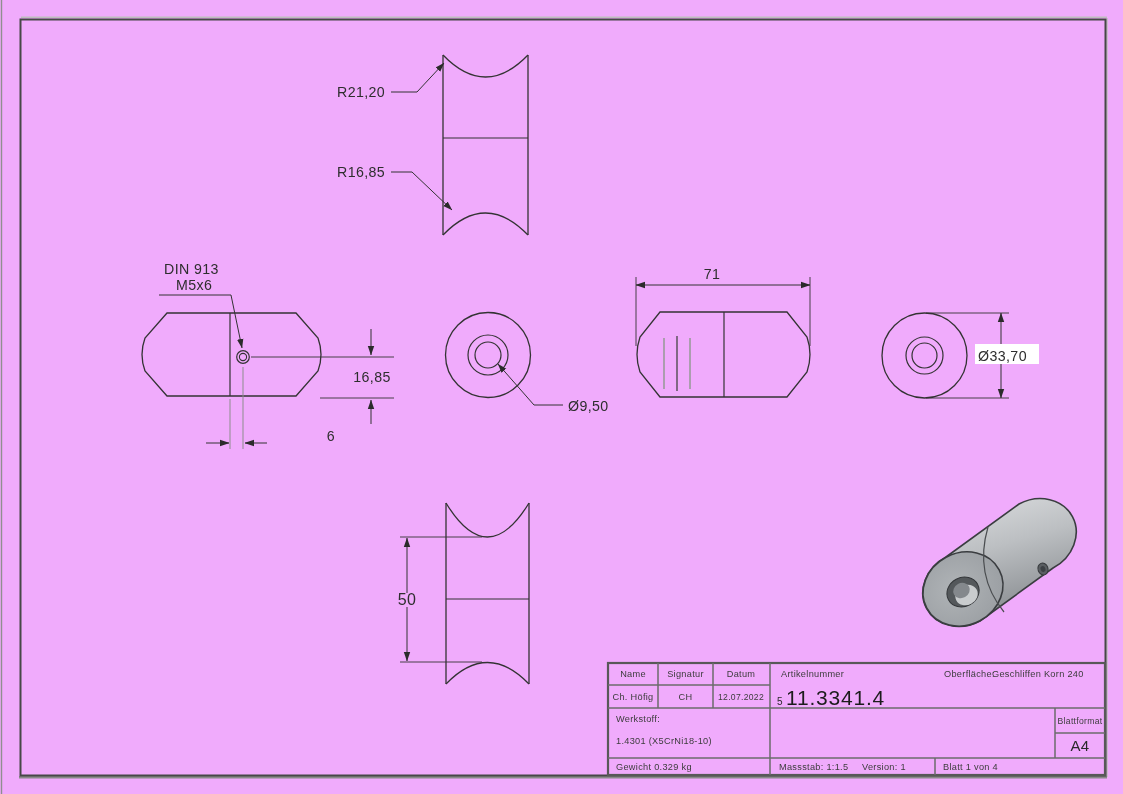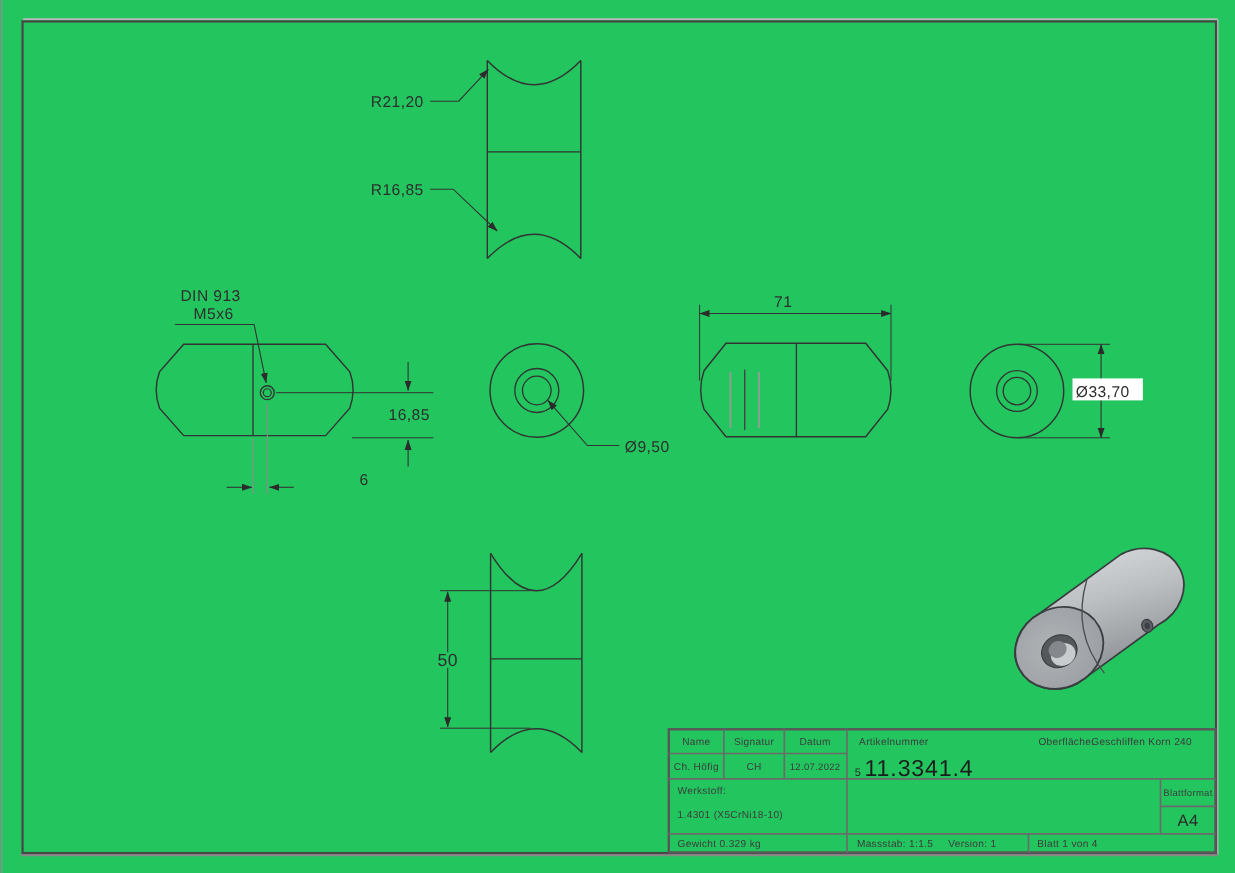--- a/index.html
+++ b/index.html
@@ -1,16 +1,16 @@
 <!DOCTYPE html>
 <html><head>
 <meta charset="utf-8">
 <style>
   html,body{margin:0;padding:0;background:#ffffff;}
-  .page{position:relative;width:1123px;height:794px;background:#22c55e;overflow:hidden;
+  .page{position:relative;width:1123px;height:794px;background:#f0abfc;overflow:hidden;
         font-family:"Liberation Sans",sans-serif;}
   svg{position:absolute;left:0;top:0;}
   svg text{font-family:"Liberation Sans",sans-serif;fill:#2e2e2e;letter-spacing:0.4px;}
   .dim{font-size:14.2px;}
   .dim-lg{font-size:16px;}
   .tb{font-size:9.2px;fill:#3c3c3c;letter-spacing:0.3px;}
   .tb-sm{font-size:8.6px;fill:#3c3c3c;letter-spacing:0.3px;}
   .tb-big{font-size:21px;fill:#1c1c1c;letter-spacing:0.8px;}
   .tb-a4{font-size:15px;fill:#2a2a2a;}
   .tb-prefix{font-size:10px;fill:#2a2a2a;}

